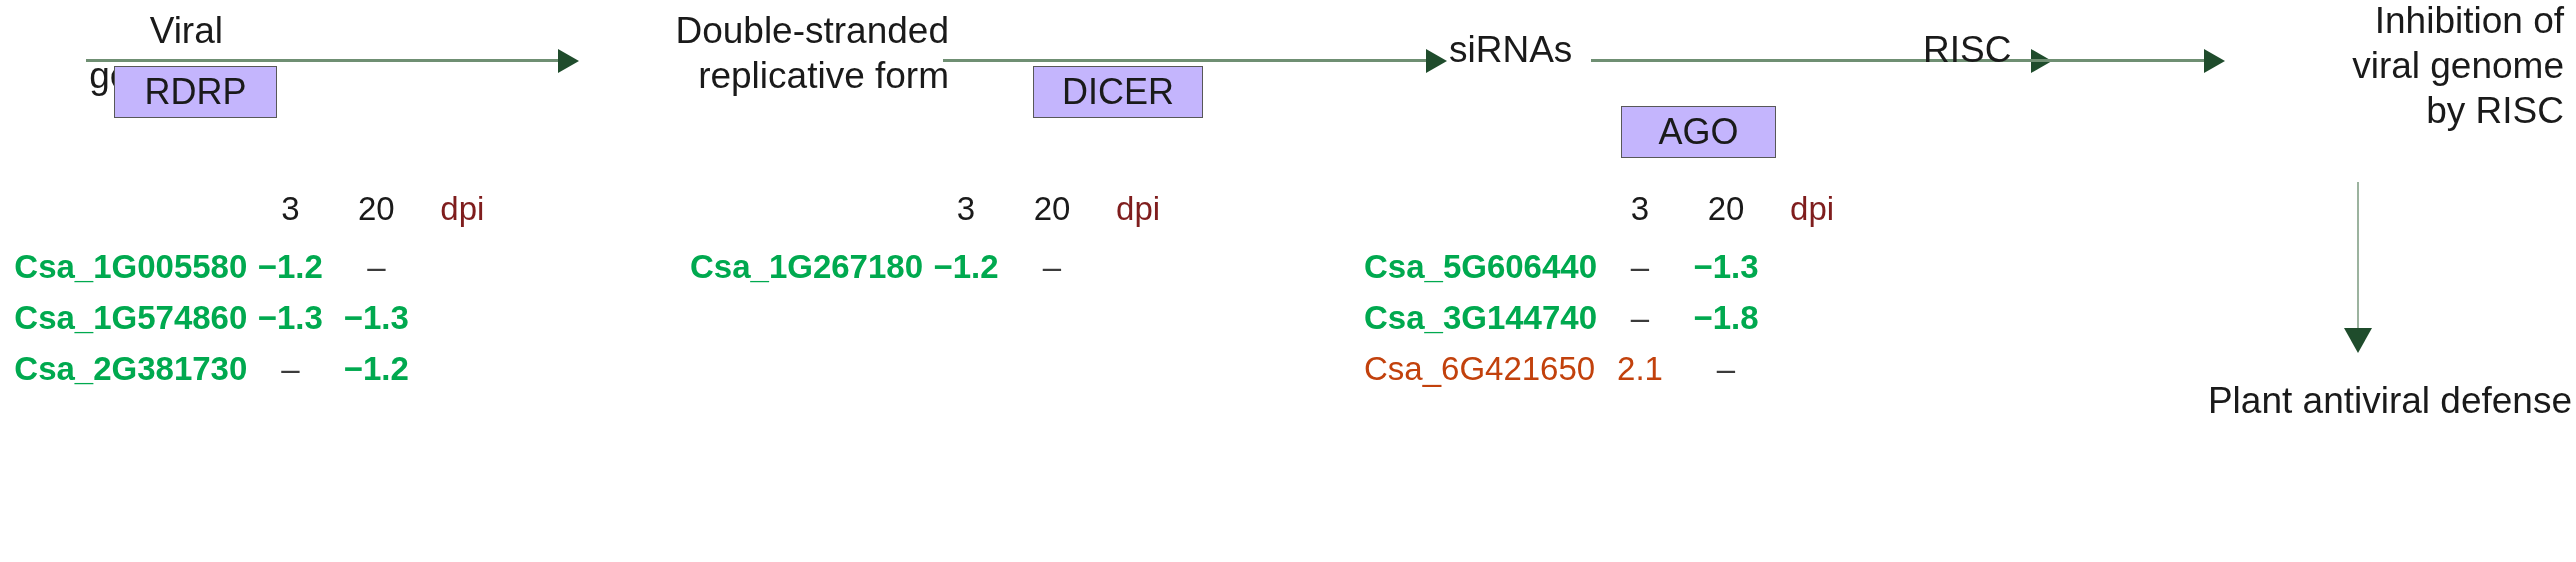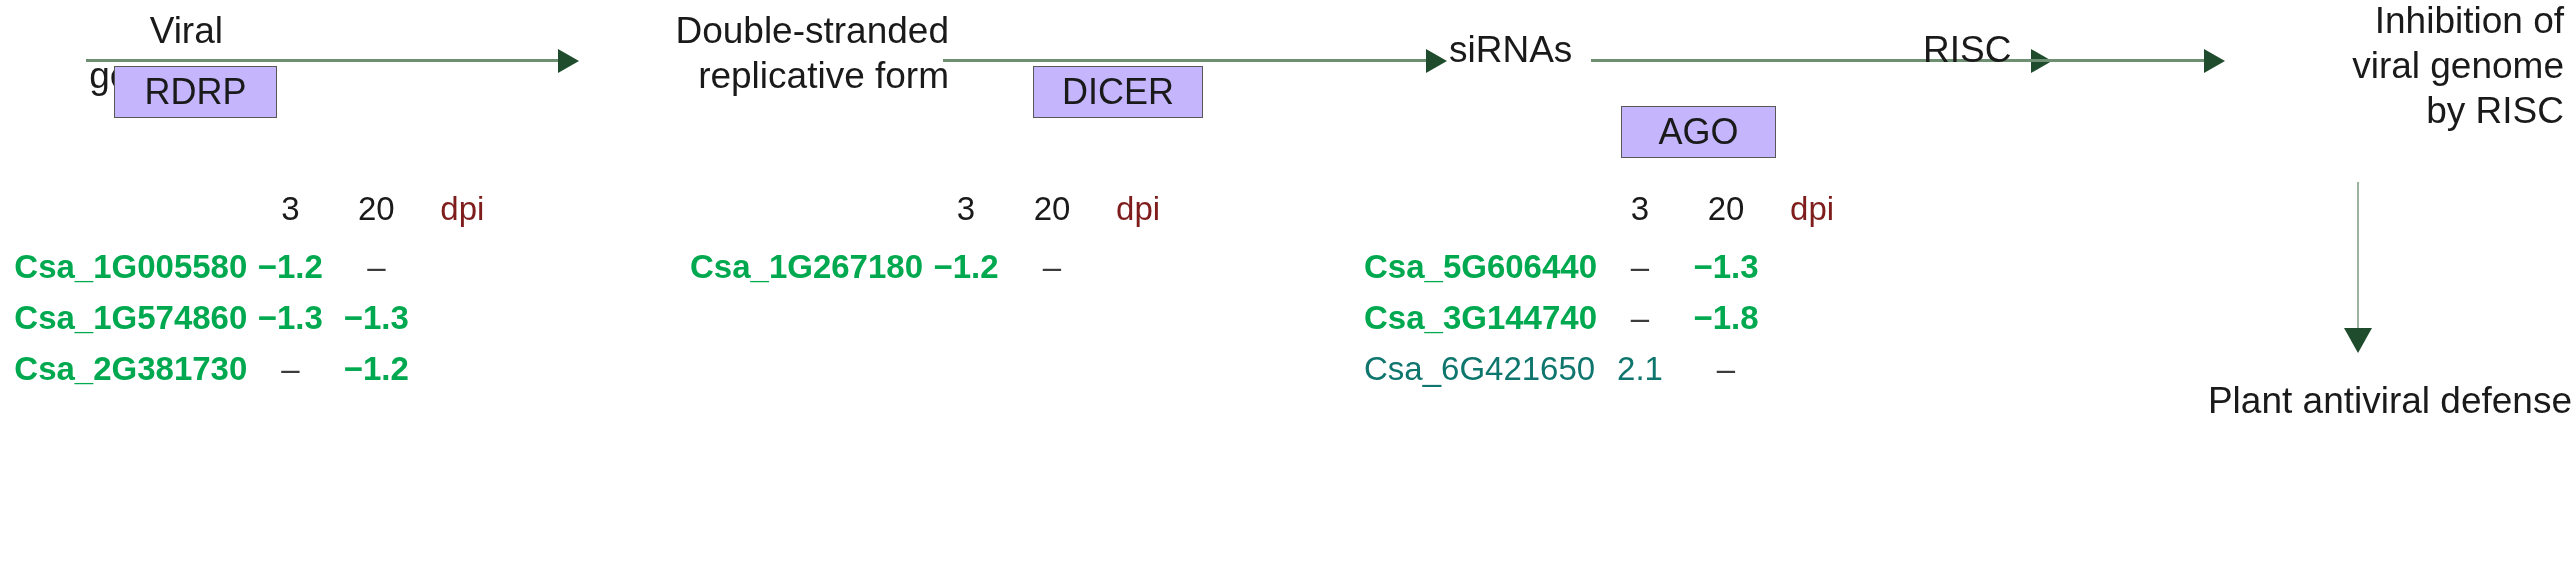--- a/index.html
+++ b/index.html
@@ -47,21 +47,21 @@
     border-top:25.5px solid #1f4c2c;
   }
 
   .tbl{font-size:33px;line-height:42px;}
   .tbl table{border-collapse:collapse;}
   .tbl td{padding:0 0 8.8px 0;white-space:nowrap;vertical-align:baseline;}
   .c-gene{text-align:left;padding-right:17.5px;}
   .c-val{text-align:center;min-width:86px;}
   .hdr td{font-size:33px;color:#1a1a1a;padding-bottom:16px;}
   .hdr .c-dpi{text-align:left;padding-left:21px;color:#7f1d1d;}
-  .up{color:#0f766e;}
+  .up{color:#c2410c;}
   .down{color:#00a94f;font-weight:bold;}
   .na{color:#3b3b3b;}
 </style>
 </head>
 <body>
 
 <div class="stage">
 
   <div class="abs node-label" style="left:16px;top:8px;width:207px;">Viral
 genome</div>

